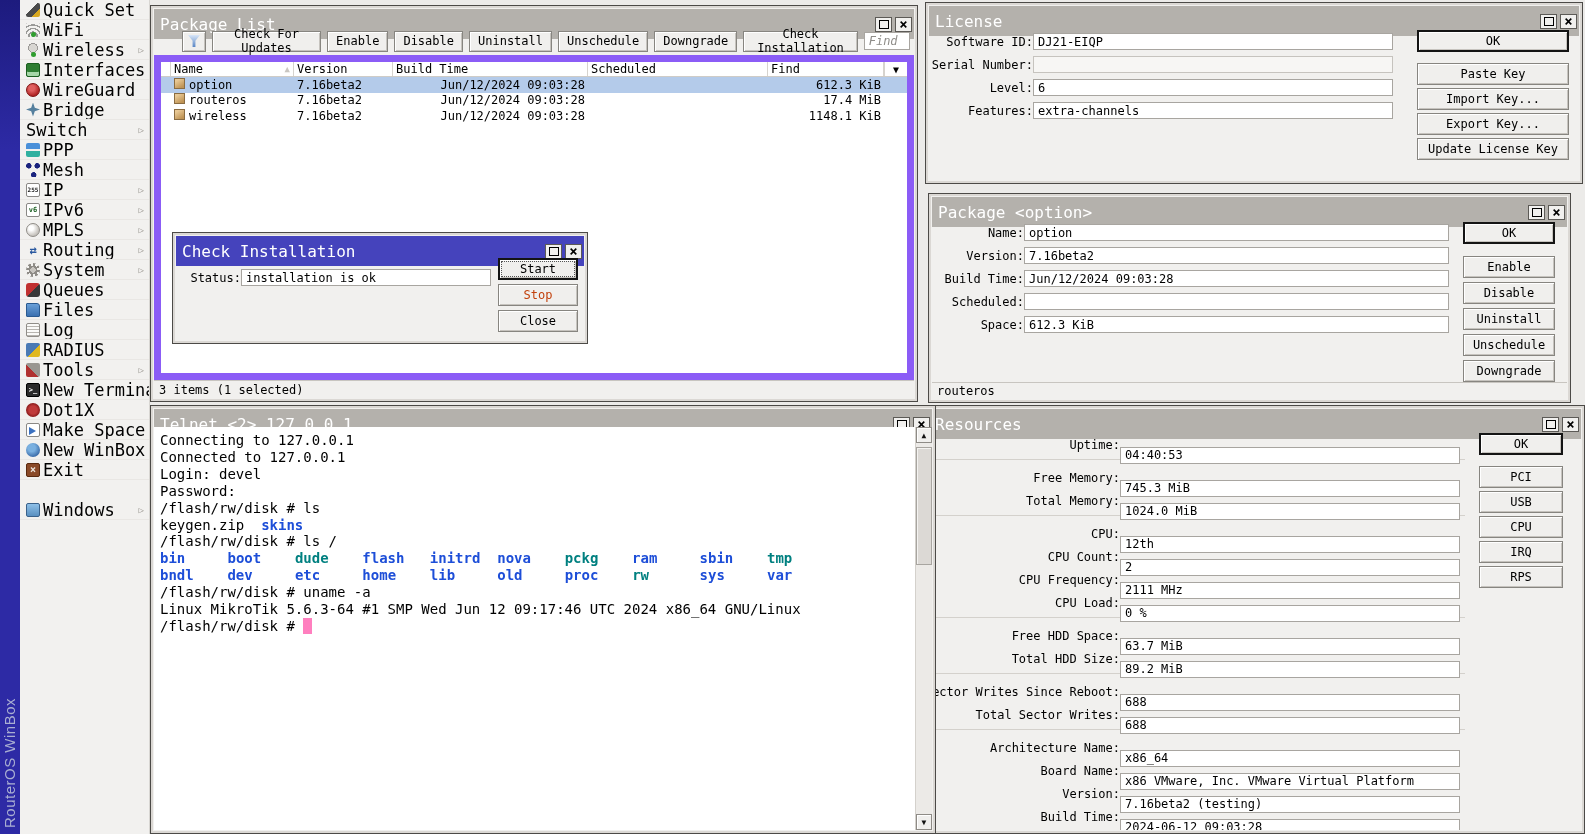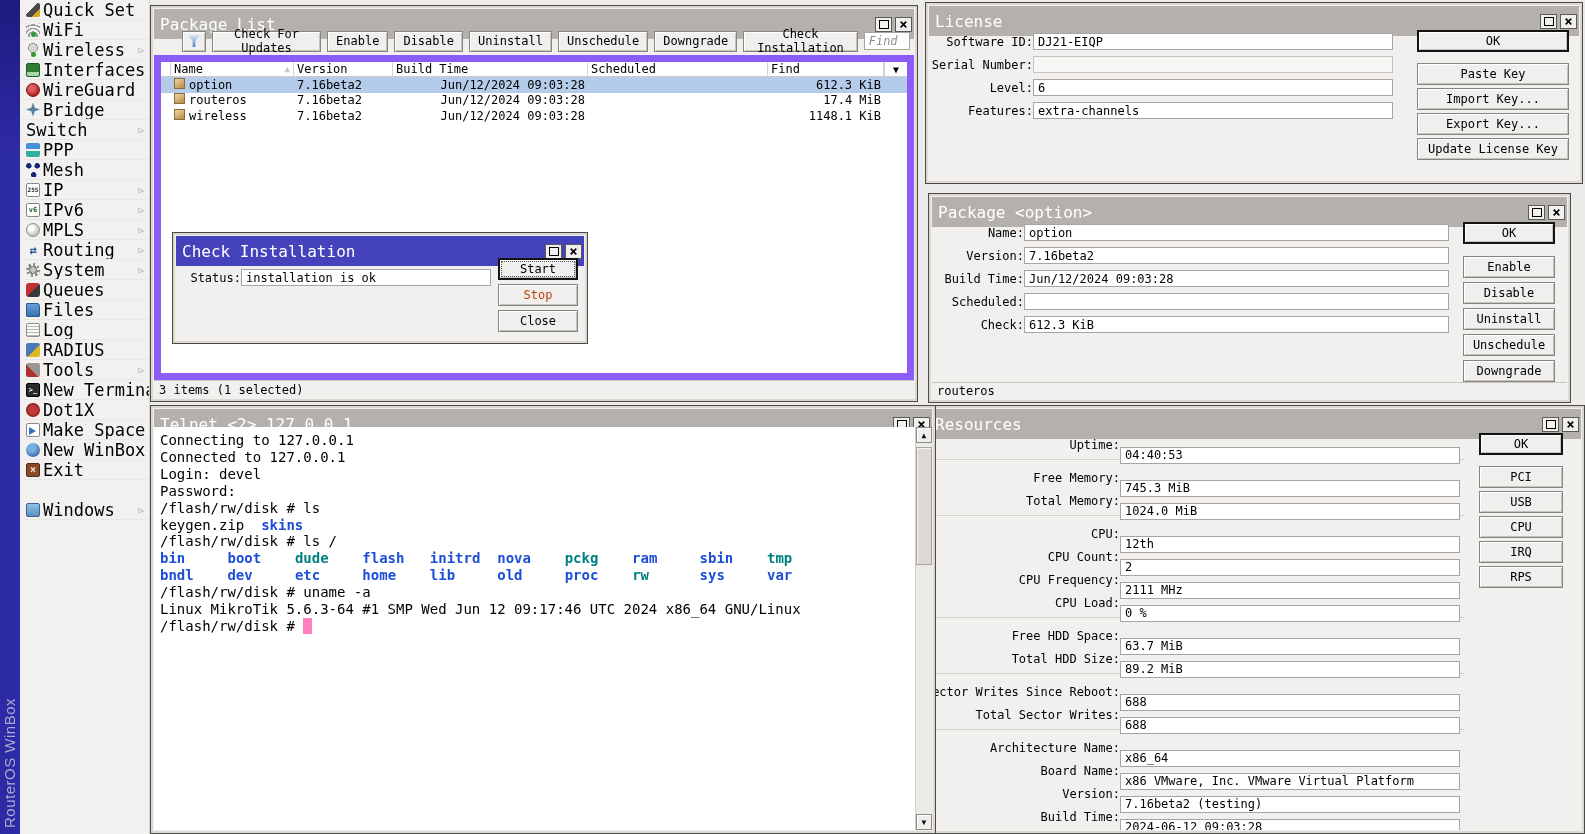--- a/index.html
+++ b/index.html
@@ -417,21 +417,21 @@
             <span>Jun/12/2024 09:03:28</span>
           </div>
         </div>
         <div class="frow">
           <span class="flabel">Scheduled:</span>
           <div class="fbox">
             <span></span>
           </div>
         </div>
         <div class="frow">
-          <span class="flabel">Check:</span>
+          <span class="flabel">Space:</span>
           <div class="fbox">
             <span>612.3 KiB</span>
           </div>
         </div>
       </div>
   </div>
   <div class="btncol" id="po-btns">
       <button class="btn default">OK</button>
       <button class="btn gap-top">Enable</button>
       <button class="btn">Disable</button>

